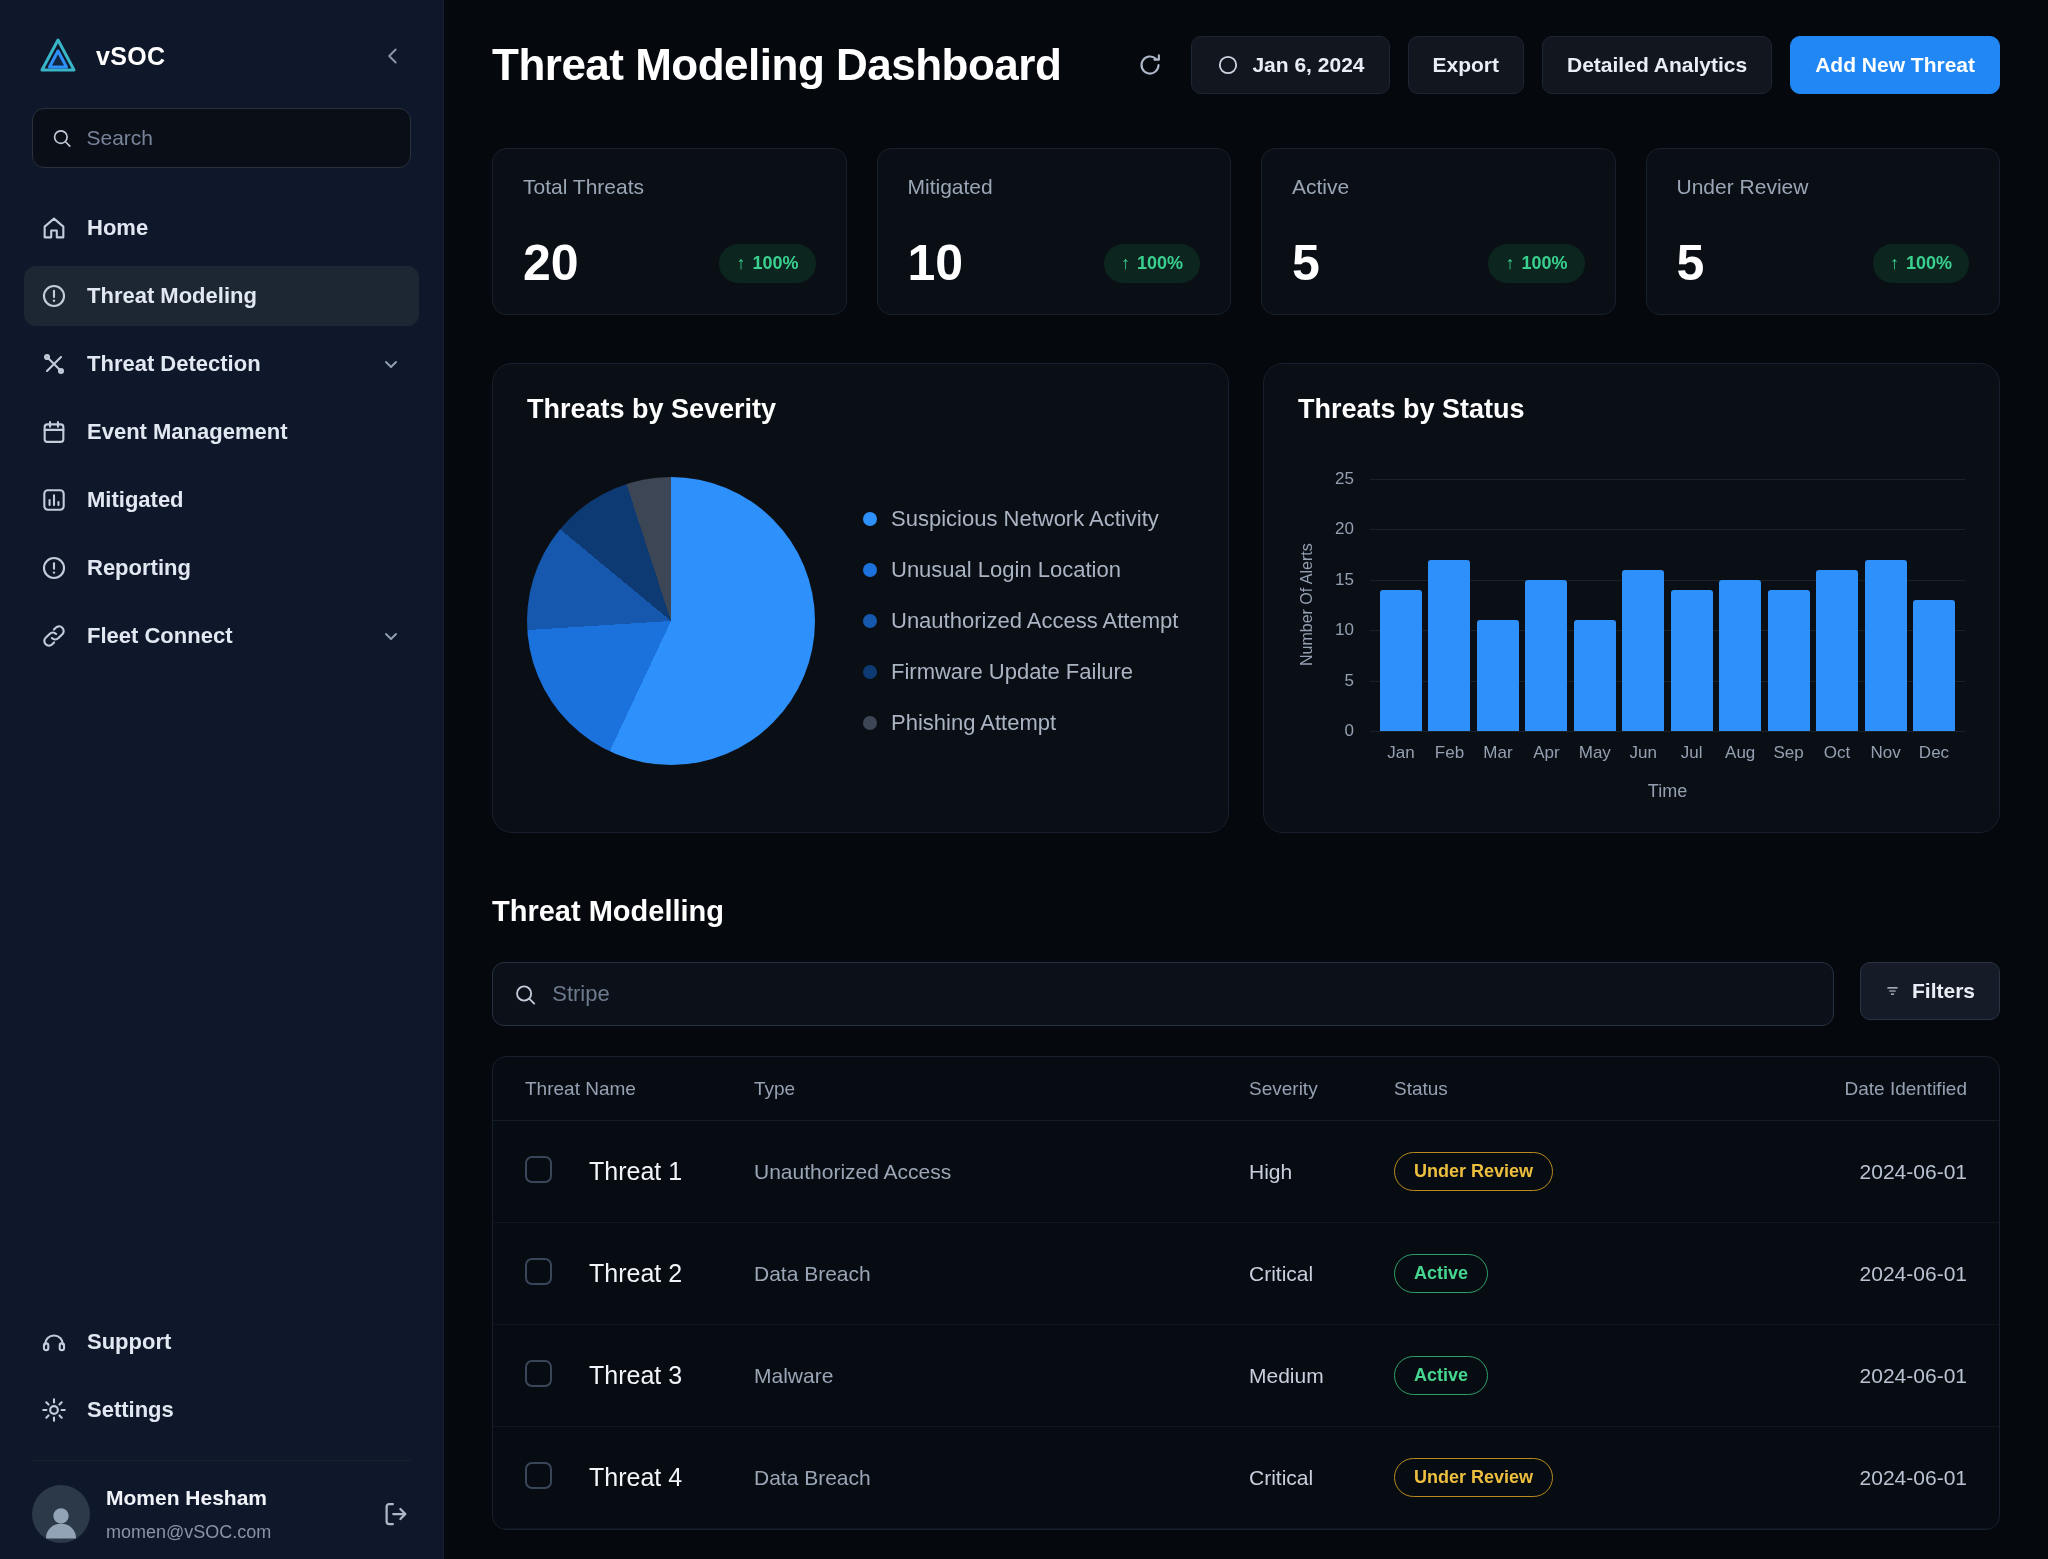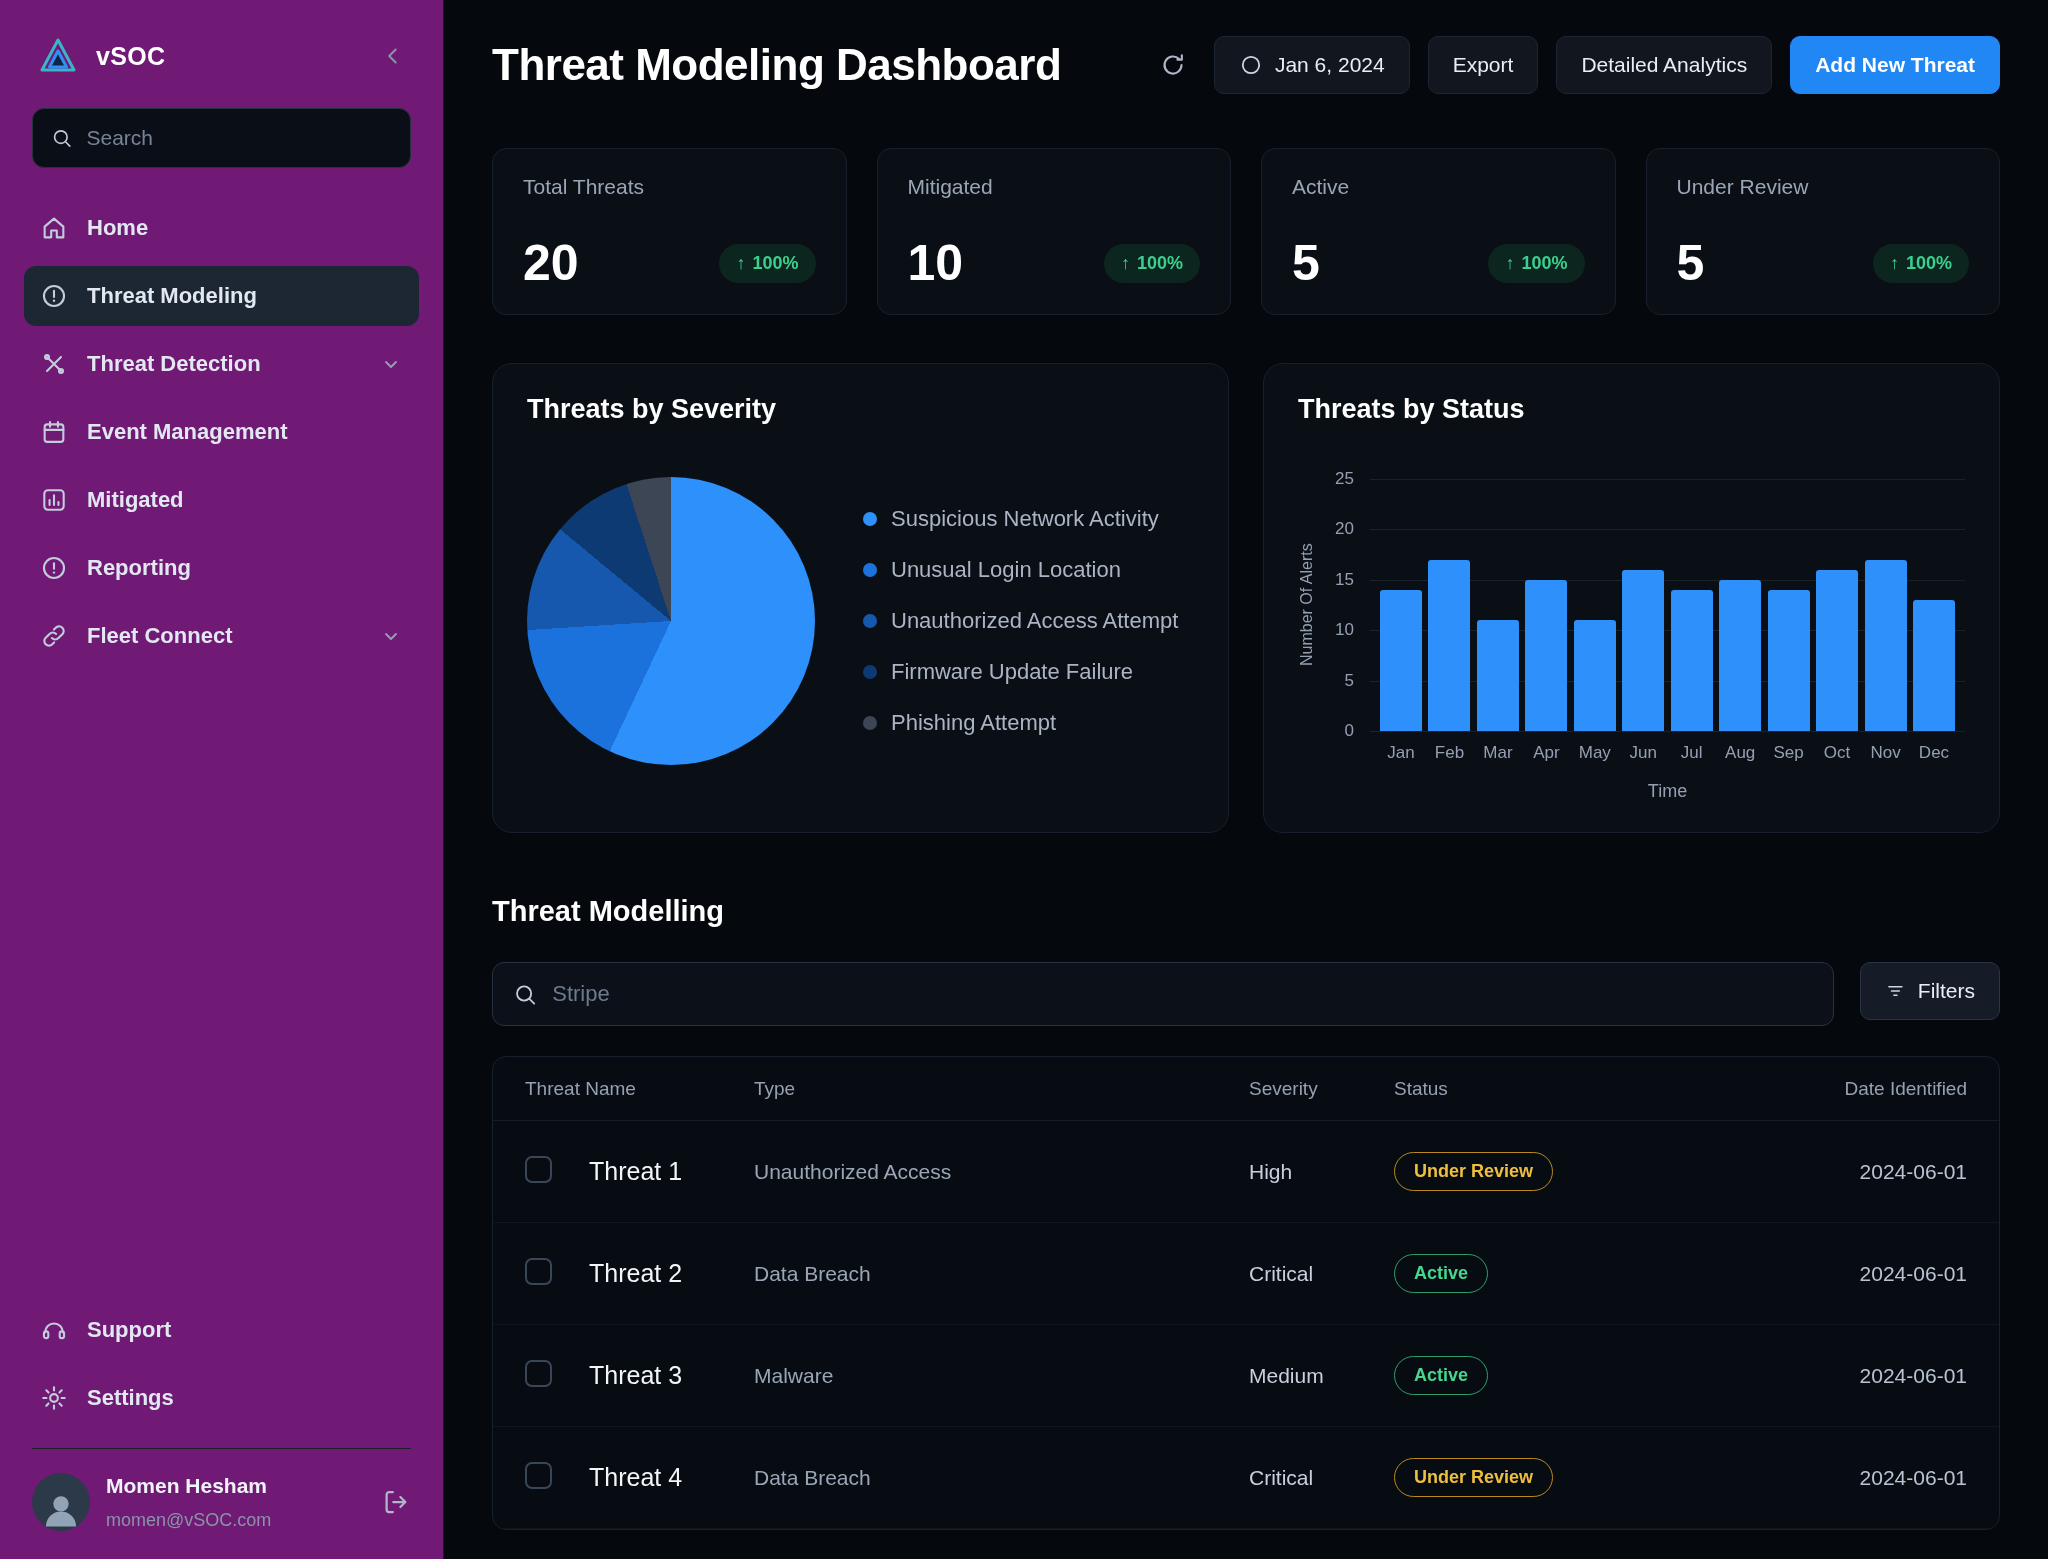--- a/index.html
+++ b/index.html
@@ -1,22 +1,22 @@
 <!DOCTYPE html>
 <html style="--bar: #2e90fa;"><head>
 <meta charset="utf-8">
 <style>
   *{box-sizing:border-box;margin:0;padding:0}
   html,body{width:2048px;height:1559px;background:#05080d;color:#e7ecf3;
     font-family:"Liberation Sans",sans-serif;overflow:hidden}
   .app{display:flex;width:2048px;height:1559px}
 
   
-  .sidebar{width:444px;min-width:444px;background:#701a75;border-right:1px solid #161e29;
-    display:flex;flex-direction:column;padding:26px 24px 28px}
+  .sidebar{width:444px;min-width:444px;background:#0f172a;border-right:1px solid #161e29;
+    display:flex;flex-direction:column;padding:26px 24px 16px}
   .brand{display:flex;align-items:center;gap:14px;padding:6px 10px 26px}
   .logo{width:48px;height:48px;display:flex}
   .logo svg{width:100%;height:100%}
   .brand-name{font-size:25px;font-weight:bold;color:#fff;letter-spacing:.3px}
   .collapse{margin-left:auto;width:32px;height:32px;color:#8b95a7;display:flex;align-items:center;justify-content:center;cursor:pointer}
   .collapse svg{width:26px;height:26px}
   .side-search{display:flex;align-items:center;gap:14px;height:60px;border:1px solid #28323f;
     border-radius:12px;padding:0 18px;margin:2px 8px 30px;color:#78839a;background:#0a0f17}
   .side-search .icw{width:24px;height:24px;display:flex}
   .side-search input{background:transparent;border:none;outline:none;color:#cfd6e2;font-size:21px;font-family:inherit;width:100%}
@@ -42,21 +42,21 @@
   .logout svg{width:100%;height:100%}
 
   
   .main{flex:1;padding:36px 48px 0;display:flex;flex-direction:column;overflow:hidden}
   .header{display:flex;align-items:center;margin-bottom:54px}
   .page-title{font-size:44px;font-weight:bold;color:#fff;letter-spacing:-.5px}
   .controls{margin-left:auto;display:flex;align-items:center;gap:18px}
   .icon-btn{width:46px;height:46px;color:#aeb8c8;display:flex;align-items:center;justify-content:center;cursor:pointer}
   .icon-btn svg{width:28px;height:28px}
   .btn{height:58px;display:inline-flex;align-items:center;gap:12px;padding:0 24px;border-radius:10px;
-    background:#11161f;border:1px solid #1d2634;color:#e9edf4;font-size:21px;font-weight:400;
+    background:#11161f;border:1px solid #1d2634;color:#e9edf4;font-size:21px;font-weight:700;
     cursor:pointer;font-family:inherit}
   .btn .icw{width:24px;height:24px;color:#cfd6e2}
   .btn.primary{background:#2087f5;border-color:#2087f5;color:#fff;font-weight:bold}
 
   .stats{display:grid;grid-template-columns:repeat(4,1fr);gap:30px;margin-bottom:48px}
   .stat-card{background:#0a0f16;border:1px solid #17202c;border-radius:14px;padding:26px 30px;
     height:167px;display:flex;flex-direction:column;justify-content:space-between}
   .stat-label{font-size:21px;color:#9aa6b6}
   .stat-bottom{display:flex;align-items:center;justify-content:space-between}
   .stat-value{font-size:50px;font-weight:bold;color:#fff;line-height:1}

